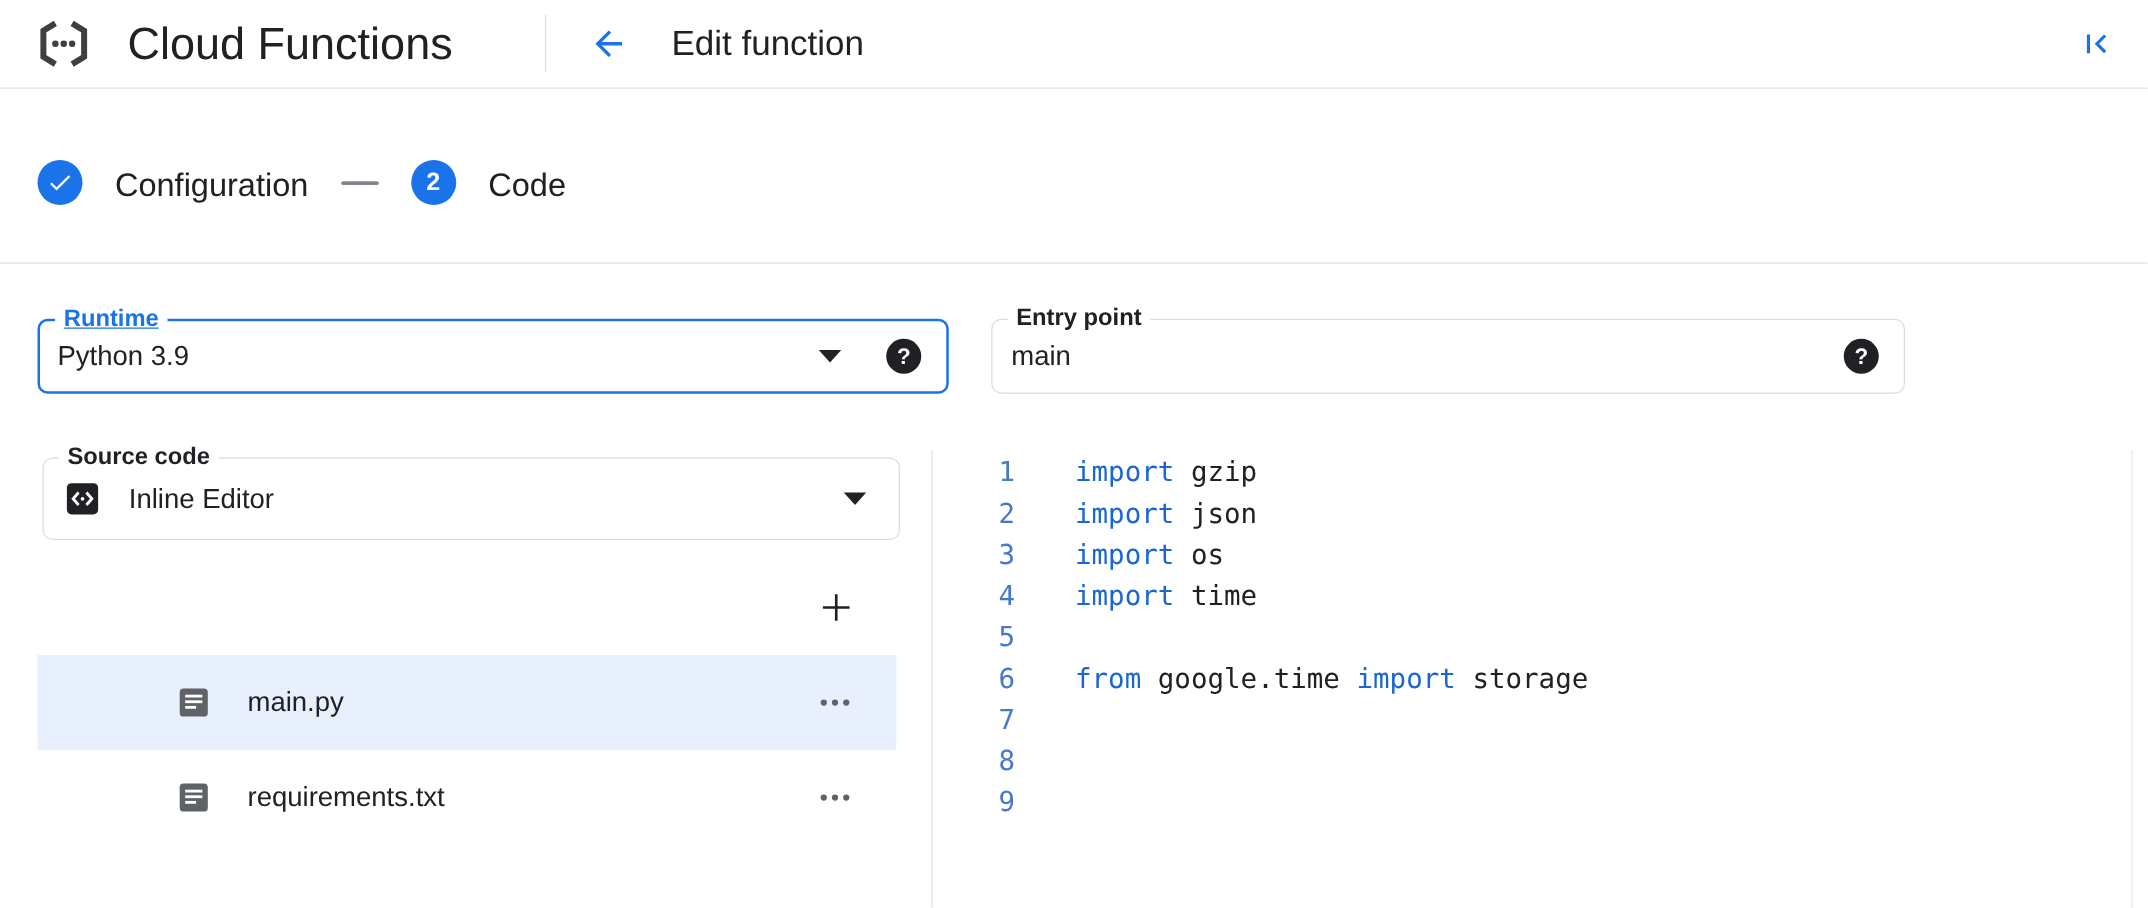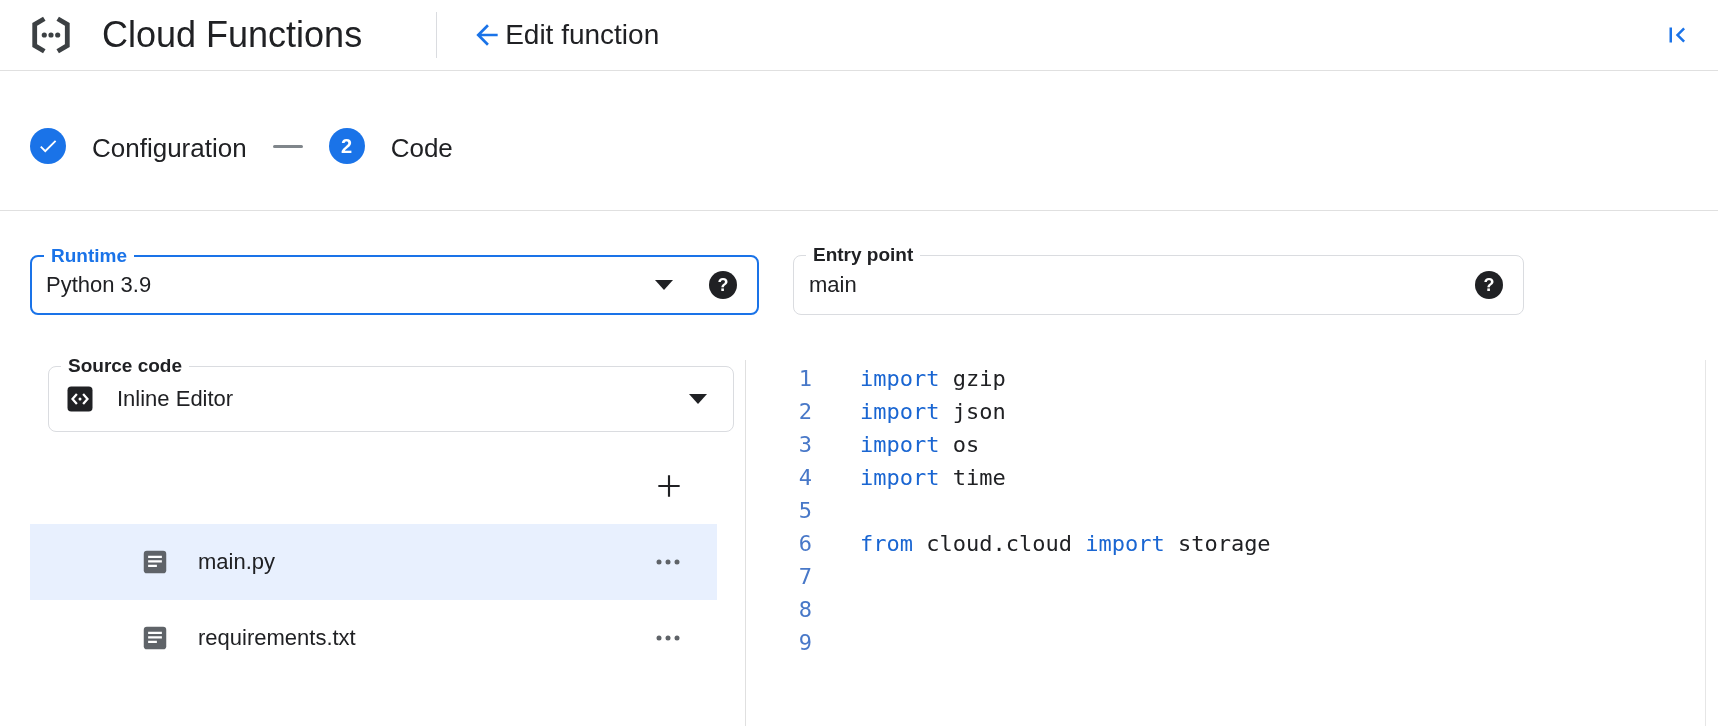--- a/index.html
+++ b/index.html
@@ -28,21 +28,21 @@
     position: absolute; top: 0; left: 0; width: 100%; height: 71px;
     display: flex; align-items: center;
     background: #fff;
     border-bottom: 1px solid #e0e0e0;
     z-index: 5;
   }
   .logo { margin-left: 28px; display: flex; align-items: center; }
   .app-title { margin-left: 28px; font-size: 36px; color: var(--text); white-space: nowrap; }
   .vdiv { width: 1px; height: 46px; background: var(--border); margin-left: 74px; flex: none; }
   .back-btn { margin-left: 32px; background: none; border: none; padding: 2px; display: flex; cursor: pointer; }
-  .page-title { font-size: 28px; color: var(--text); white-space: nowrap; }
+  .page-title { margin-left: 32px; font-size: 28px; color: var(--text); white-space: nowrap; }
   .spacer { flex: 1; }
   .collapse-btn { margin-right: 24px; background: none; border: none; padding: 2px; display: flex; cursor: pointer; }
 
   
   .stepper {
     position: absolute; top: 122px; left: 30px; height: 48px;
     display: flex; align-items: center;
   }
   .step { display: flex; align-items: flex-end; cursor: pointer; }
   .step-circle {
@@ -64,33 +64,33 @@
     border: 1px solid var(--border);
     border-radius: 8px;
     cursor: pointer;
   }
   .field-label {
     position: absolute; top: -11px; left: 12px;
     background: #fff; padding: 0 7px;
     font-size: 19px; font-weight: 700; color: var(--text);
     line-height: 1.1; white-space: nowrap;
   }
-  .field-label.accent { color: var(--accent); }
+  .field-label.accent { color: var(--accent); text-decoration: underline; }
   .field-value { font-size: 22px; color: var(--text); white-space: nowrap; }
   .runtime-field {
     left: 30px; top: 255px; width: 729px; height: 60px;
     border: 2px solid var(--accent);
     padding: 0 20px 0 14px;
   }
   .entry-field {
     left: 793px; top: 255px; width: 731px; height: 60px;
     padding: 0 20px 0 15px;
   }
   .source-field {
-    left: 48px; top: 366px; width: 686px; height: 66px;
+    left: 34px; top: 366px; width: 686px; height: 66px;
     padding: 0 26px 0 16px;
   }
   .field .grow { flex: 1; }
   .dropdown-arrow {
     width: 0; height: 0; flex: none;
     border-left: 9px solid transparent;
     border-right: 9px solid transparent;
     border-top: 10px solid #202124;
     margin-right: 36px;
   }
@@ -286,21 +286,21 @@
         <div class="code-line">
           <span class="line-num">4</span>
           <span class="line-content"><span class="tok-kw">import</span><span class="tok-pl"> time</span></span>
         </div>
         <div class="code-line">
           <span class="line-num">5</span>
           <span class="line-content"></span>
         </div>
         <div class="code-line">
           <span class="line-num">6</span>
-          <span class="line-content"><span class="tok-kw">from</span><span class="tok-pl"> cloud.cloud </span><span class="tok-kw">import</span><span class="tok-pl"> storage</span></span>
+          <span class="line-content"><span class="tok-kw">from</span><span class="tok-pl"> google.time </span><span class="tok-kw">import</span><span class="tok-pl"> storage</span></span>
         </div>
         <div class="code-line">
           <span class="line-num">7</span>
         </div>
         <div class="code-line">
           <span class="line-num">8</span>
           <span class="line-content"></span>
         </div>
         <div class="code-line">
           <span class="line-num">9</span>

